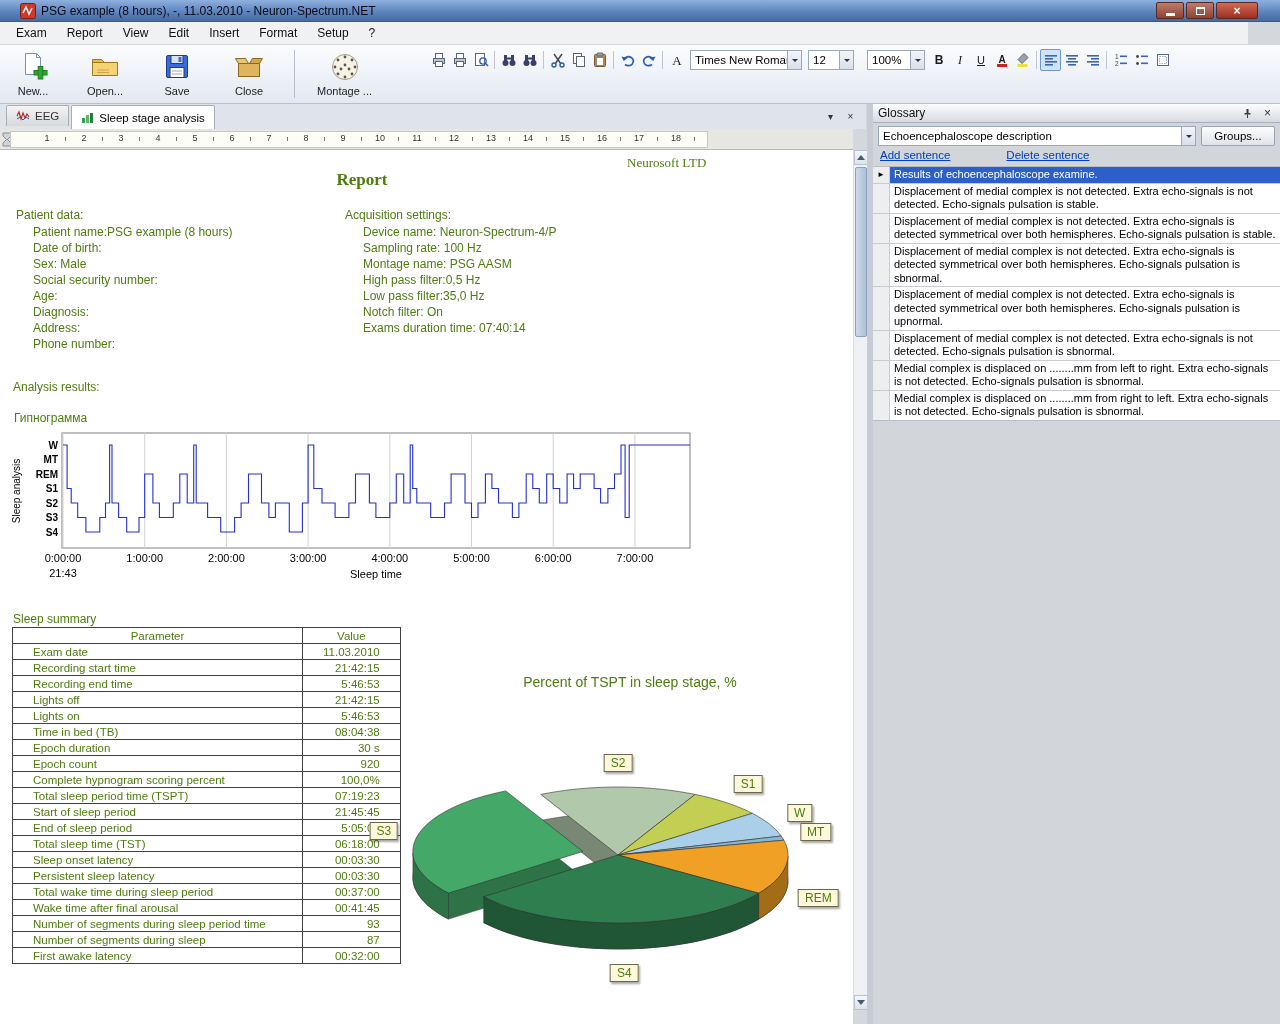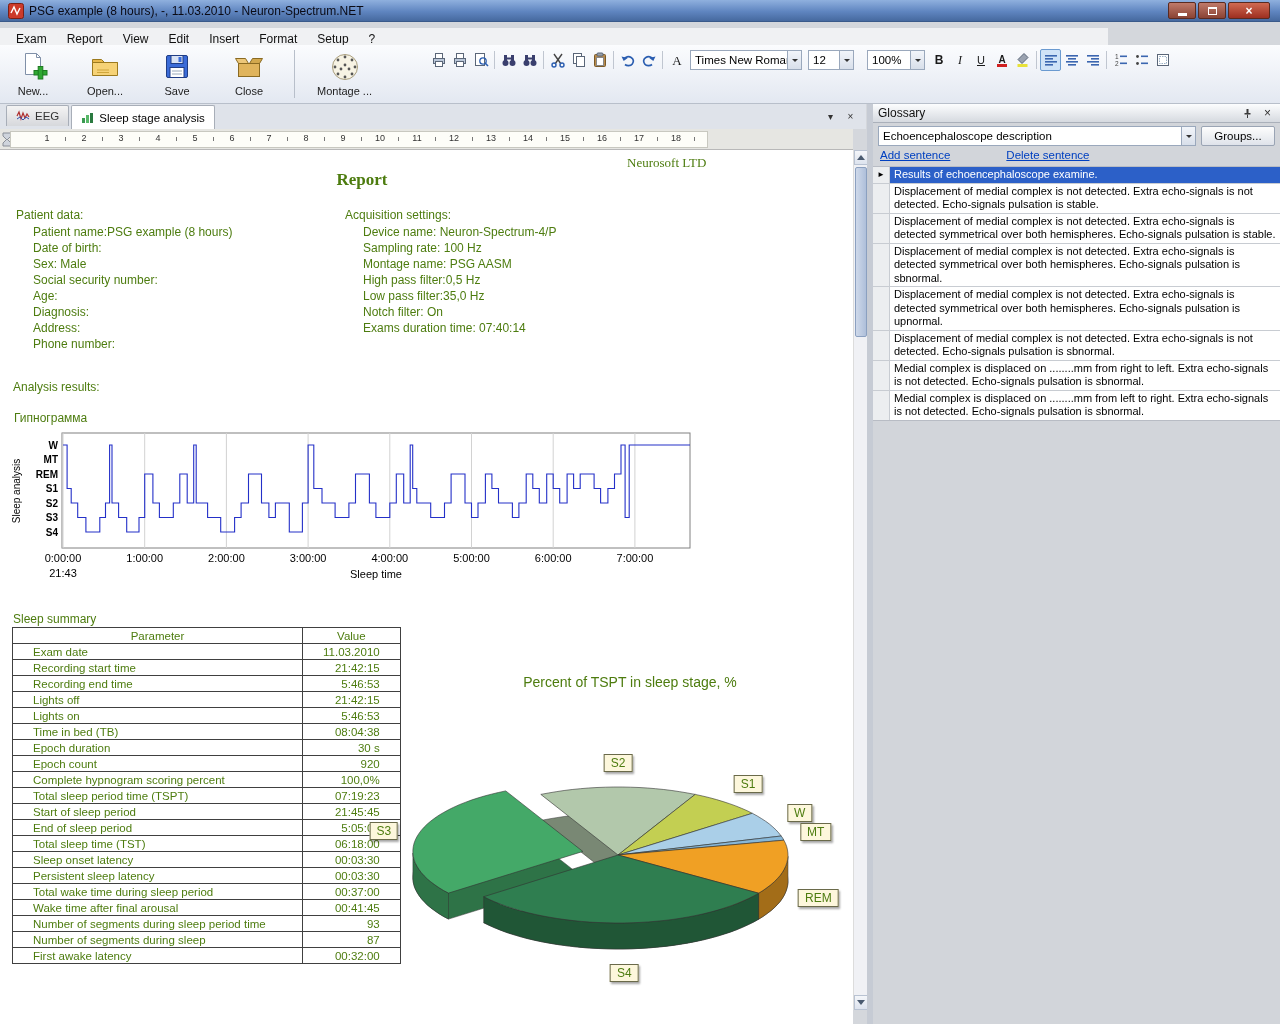--- a/index.html
+++ b/index.html
@@ -1,30 +1,30 @@
 <!DOCTYPE html>
 <html><head>
 <meta charset="utf-8">
 <style>
 *{box-sizing:border-box;margin:0;padding:0;}
 html,body{width:1280px;height:1024px;}
 body{font-family:"Liberation Sans",sans-serif;background:#d4d7dc;position:relative;overflow:hidden;}
 
 
-.titlebar{position:absolute;left:0;top:0;width:1280px;height:22px;background:linear-gradient(#8fb0de 0%,#5f85c0 55%,#46699f 100%);display:flex;align-items:center;padding:0 8px;border-bottom:1px solid #3a5a8a;}
+.titlebar{position:absolute;left:0;top:0;width:1280px;height:22px;background:linear-gradient(#8fb0de 0%,#5f85c0 55%,#46699f 100%);display:flex;align-items:center;padding:0 20px;border-bottom:1px solid #3a5a8a;}
 .app-icon{width:16px;height:16px;margin-right:5px;display:inline-flex;}
 .tb-title{font-size:12px;color:#0a0a14;flex:1;white-space:nowrap;}
 .win-btns{display:flex;gap:2px;margin-right:2px;}
 .wbtn{width:28px;height:17px;display:flex;align-items:center;justify-content:center;color:#fff;font-size:12px;border:1px solid #5a2a20;border-radius:2px;background:linear-gradient(#c07a6a,#8a4334);}
 .wbtn.close{width:42px;background:linear-gradient(#d06a52,#9e2f20);font-weight:bold;}
 .glyph-min{display:inline-block;width:9px;height:3px;background:#fff;margin-top:7px;}
 .glyph-max{display:inline-block;width:9px;height:8px;border:1px solid #fff;border-top:2px solid #fff;}
 
 
-.menubar{position:absolute;top:28px;left:0;width:1108px;height:23px;background:#f0f1f3;border-bottom:1px solid #d6d6d6;display:flex;align-items:center;padding-left:6px;}
+.menubar{position:absolute;top:22px;left:0;width:1248px;height:23px;background:#f0f1f3;border-bottom:1px solid #d6d6d6;display:flex;align-items:center;padding-left:6px;}
 .menu-item{font-size:12px;padding:3px 10px;color:#111;cursor:default;}
 
 
 .toolbar{position:absolute;top:45px;left:0;width:1280px;height:59px;background:linear-gradient(#fbfcfe,#e3e8f1);border-bottom:1px solid #b8bfca;}
 #lg-buttons{display:flex;align-items:flex-start;padding:2px 6px;gap:18px;}
 .lg-btn{display:flex;flex-direction:column;align-items:center;min-width:54px;padding:2px 4px;}
 .lg-ic{height:35px;display:flex;align-items:center;}
 .lg-lab{font-size:11px;color:#222;margin-top:1px;white-space:nowrap;}
 .vsep{width:1px;height:48px;background:#b8bfca;margin:3px 0;}
 .smallbar{position:absolute;left:428px;top:3px;display:flex;align-items:center;height:24px;}
@@ -736,20 +736,20 @@
       <div class="g-row">
         <div class="g-gutter"></div>
         <div class="g-text">Displacement of medial complex is not detected. Extra echo-signals is detected symmetrical over both hemispheres. Echo-signals pulsation is upnormal.</div>
       </div>
       <div class="g-row">
         <div class="g-gutter"></div>
         <div class="g-text">Displacement of medial complex is not detected. Extra echo-signals is not detected. Echo-signals pulsation is sbnormal.</div>
       </div>
       <div class="g-row">
         <div class="g-gutter"></div>
-        <div class="g-text">Medial complex is displaced on ........mm from right to left. Extra echo-signals is not detected. Echo-signals pulsation is sbnormal.</div>
+        <div class="g-text">Medial complex is displaced on ........mm from left to right. Extra echo-signals is not detected. Echo-signals pulsation is sbnormal.</div>
       </div>
       <div class="g-row">
         <div class="g-gutter"></div>
-        <div class="g-text">Medial complex is displaced on ........mm from left to right. Extra echo-signals is not detected. Echo-signals pulsation is sbnormal.</div>
+        <div class="g-text">Medial complex is displaced on ........mm from right to left. Extra echo-signals is not detected. Echo-signals pulsation is sbnormal.</div>
       </div>
     </div>
 </div>
 
 </body></html>

